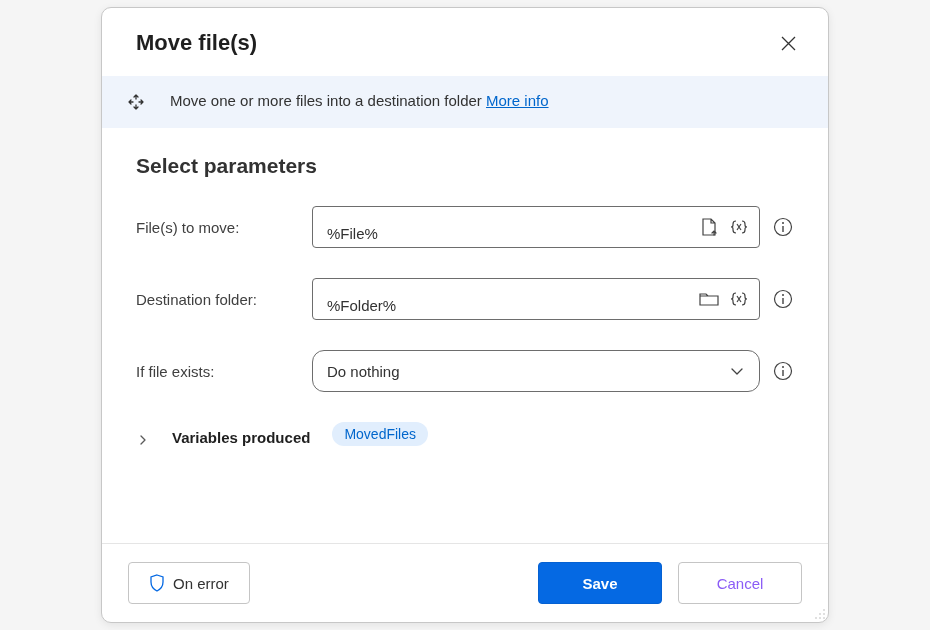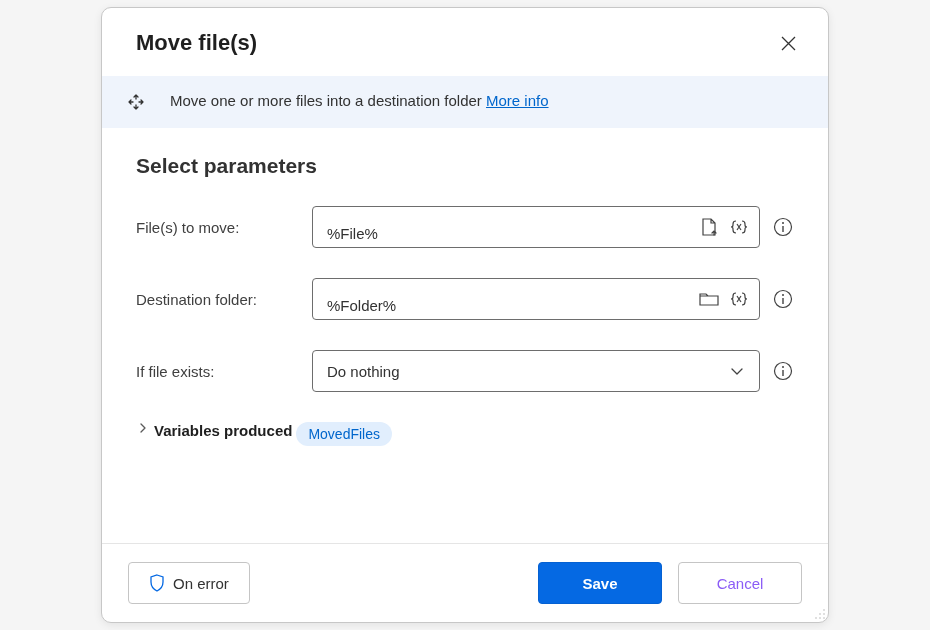--- a/index.html
+++ b/index.html
@@ -100,21 +100,21 @@
       border-radius: 4px;
       padding: 12px 80px 0 14px;
       font-size: 15px;
       color: #323232;
       font-family: inherit;
     }
     .select-input {
       width: 100%;
       height: 42px;
       border: 1px solid #6d6d6d;
-      border-radius: 4px;
+      border-radius: 12px;
       padding: 0 40px 0 14px;
       font-size: 15px;
       color: #323232;
       display: flex;
       align-items: center;
       cursor: pointer;
       position: relative;
     }
     .chevron-down {
       position: absolute;
@@ -146,22 +146,22 @@
       height: 22px;
       display: flex;
       align-items: center;
       justify-content: center;
       cursor: pointer;
       color: #424242;
       flex-shrink: 0;
     }
     .vars-row {
       display: flex;
-      align-items: flex-start;
-      gap: 4px;
+      align-items: flex-end;
+      gap: 22px;
       font-size: 15px;
     }
     .vars-chevron {
       width: 14px;
       display: flex;
       align-items: center;
       justify-content: center;
       cursor: pointer;
       color: #5a5a5a;
     }

